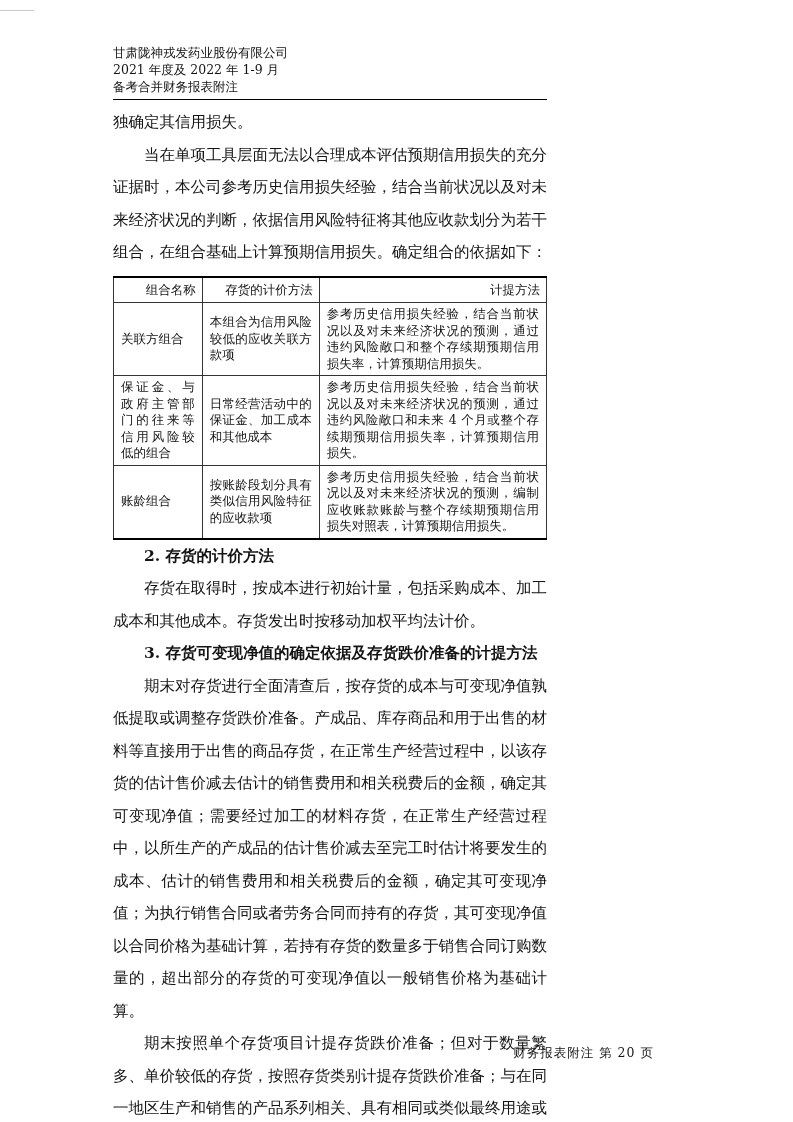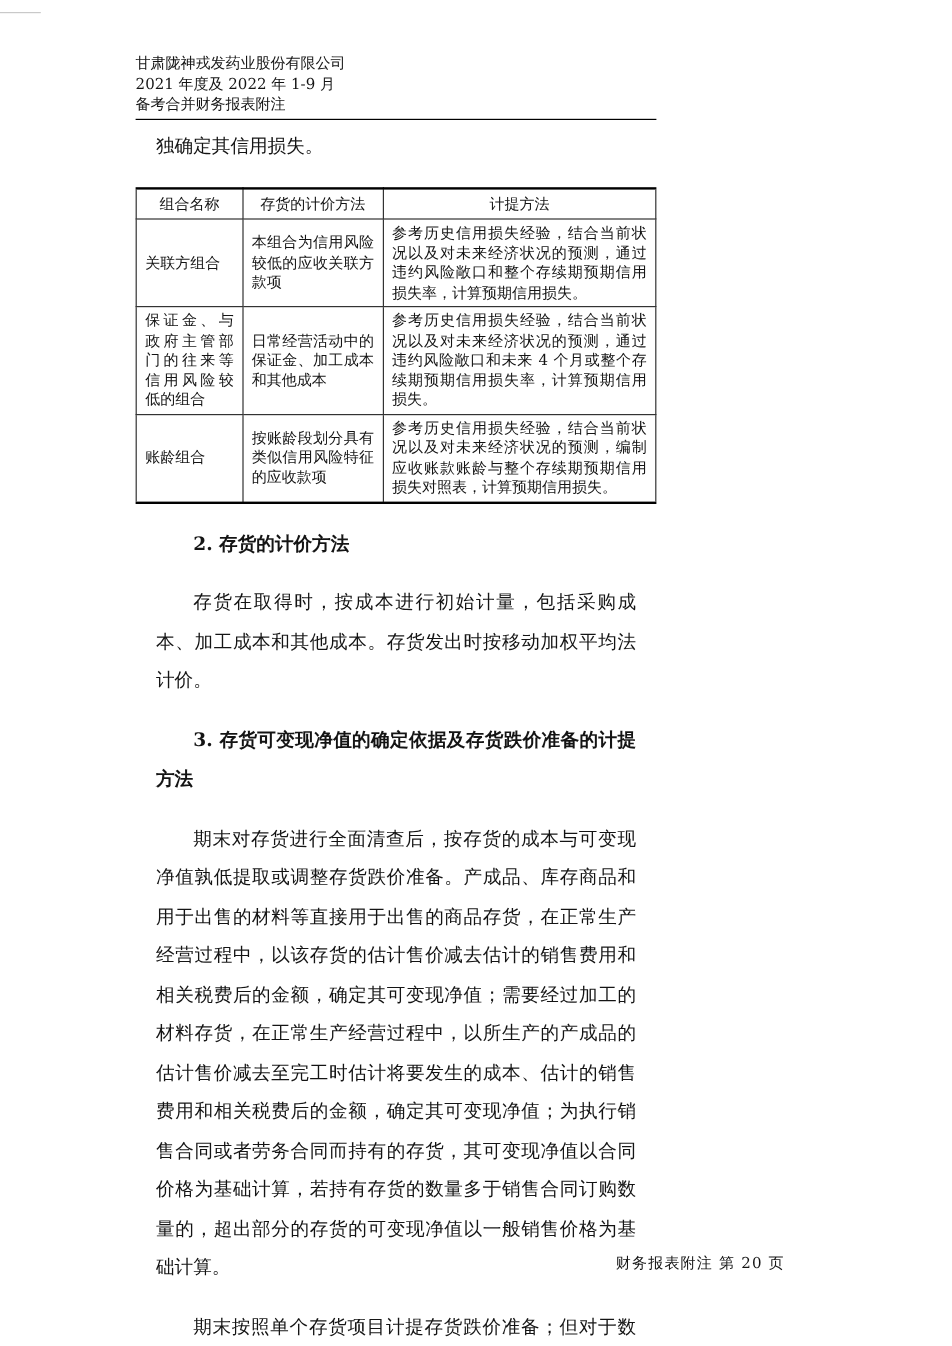--- a/index.html
+++ b/index.html
@@ -21,21 +21,21 @@
     width: 34px; height: 1px; background: #c9c9c9;
   }
   .doc-header {
     font-size: 12.5px;
     line-height: 17px;
     padding-bottom: 4px;
     border-bottom: 1.6px solid #000;
   }
   .doc-header div { white-space: nowrap; }
   .body-text p {
-    margin: 17px;
+    margin: 0;
     font-size: 15.5px;
     line-height: 32.5px;
     text-align: justify;
     text-justify: inter-ideograph;
   }
   p.indent, .h-section, .h-sub { text-indent: 2em; }
   .first-line { margin-top: 6px !important; }
   .h-section, .h-sub {
     margin: 0;
     font-size: 15.5px;
@@ -55,21 +55,21 @@
     border-bottom: 2px solid #000;
   }
   table.credit-table th, table.credit-table td {
     border: 1px solid #333;
     padding: 3px 7px;
     vertical-align: middle;
     text-align: left;
     font-weight: normal;
     text-align: justify;
   }
-  table.credit-table th { text-align: center; padding: 4px 6px; }
+  table.credit-table th { text-align: right; padding: 4px 6px; }
   col.c1 { width: 20.5%; }
   col.c2 { width: 27%; }
   col.c3 { width: 52.5%; }
   .doc-footer {
     position: absolute;
     left: 0; right: 0;
     bottom: 60px;
     text-align: right;
     font-size: 12.5px;
     letter-spacing: 1px;
@@ -82,20 +82,21 @@
   <div class="scan-edge"></div>
 
   <div class="doc-header">
     <div>甘肃陇神戎发药业股份有限公司</div>
     <div>2021 年度及 2022 年 1-9 月</div>
     <div>备考合并财务报表附注</div>
   </div>
 
   <div class="body-text">
     <p class="first-line">独确定其信用损失。</p>
+    <p class="indent">当在单项工具层面无法以合理成本评估预期信用损失的充分证据时，本公司参考历史信用损失经验，结合当前状况以及对未来经济状况的判断，依据信用风险特征将其他应收款划分为若干组合，在组合基础上计算预期信用损失。确定组合的依据如下：</p>
 
     <table class="credit-table">
       <colgroup>
           <col class="c1">
           <col class="c2">
           <col class="c3">
         </colgroup>
       <thead>
         <tr>
           <th>组合名称</th>

